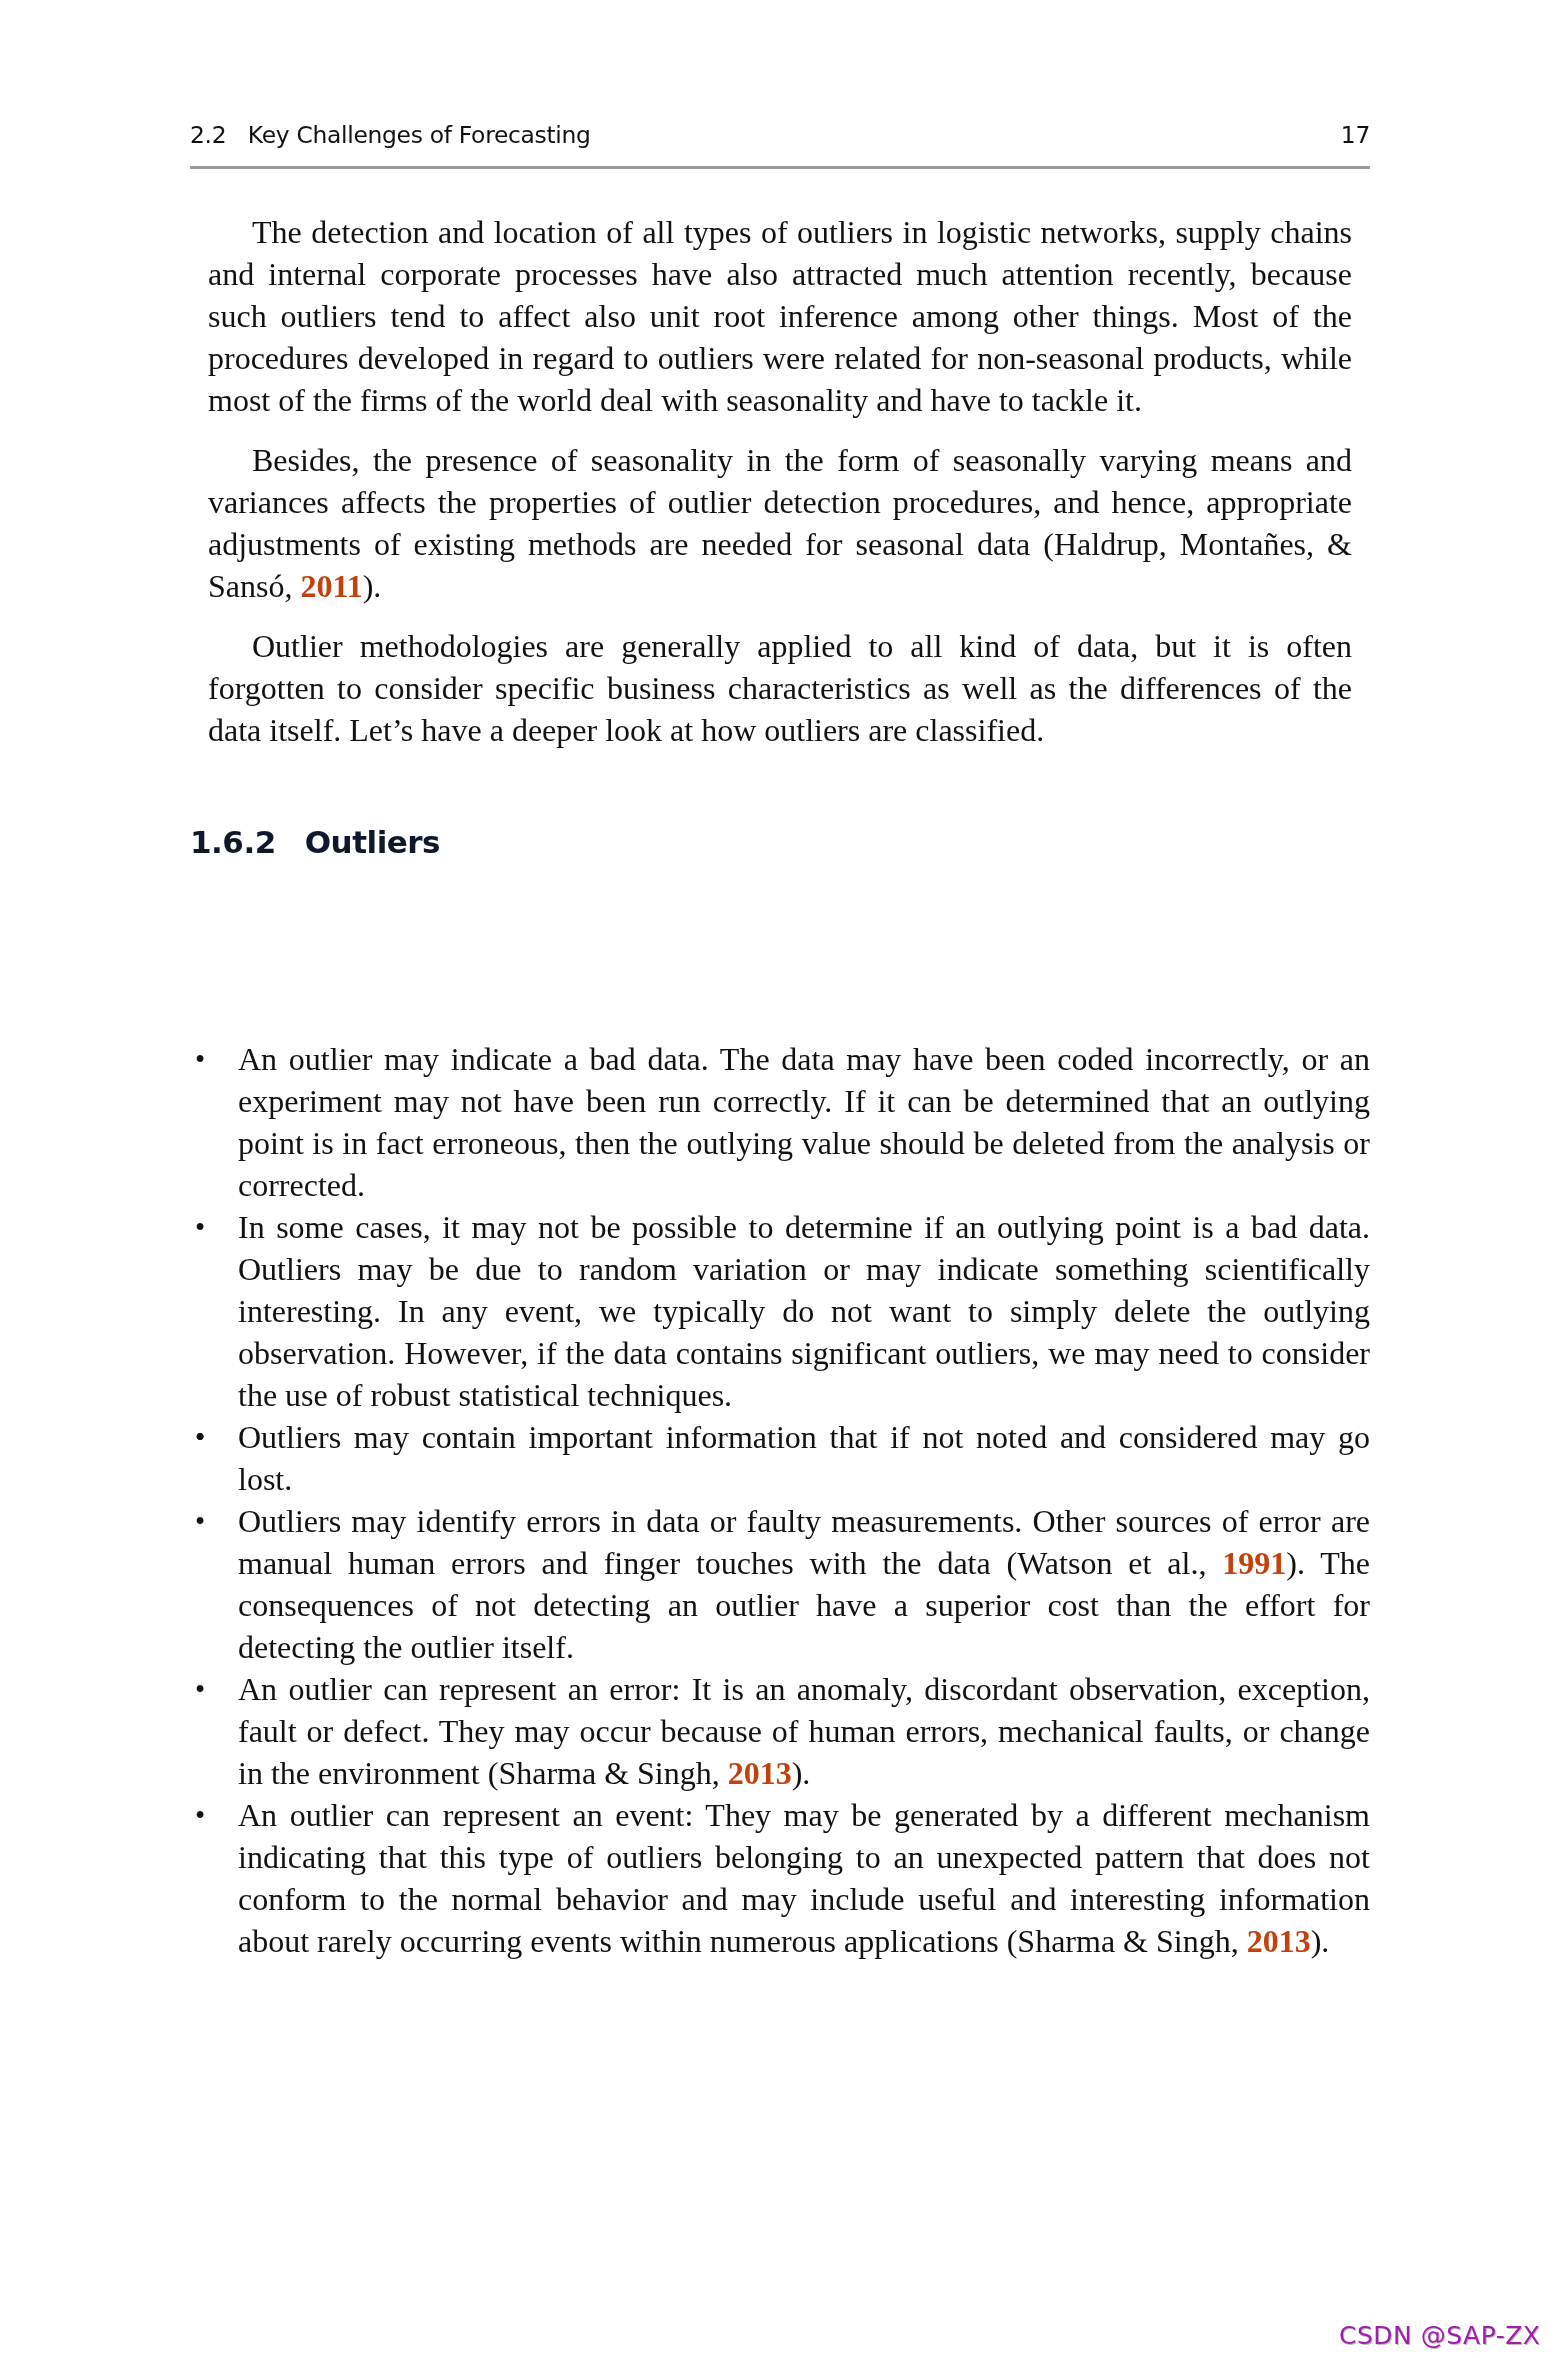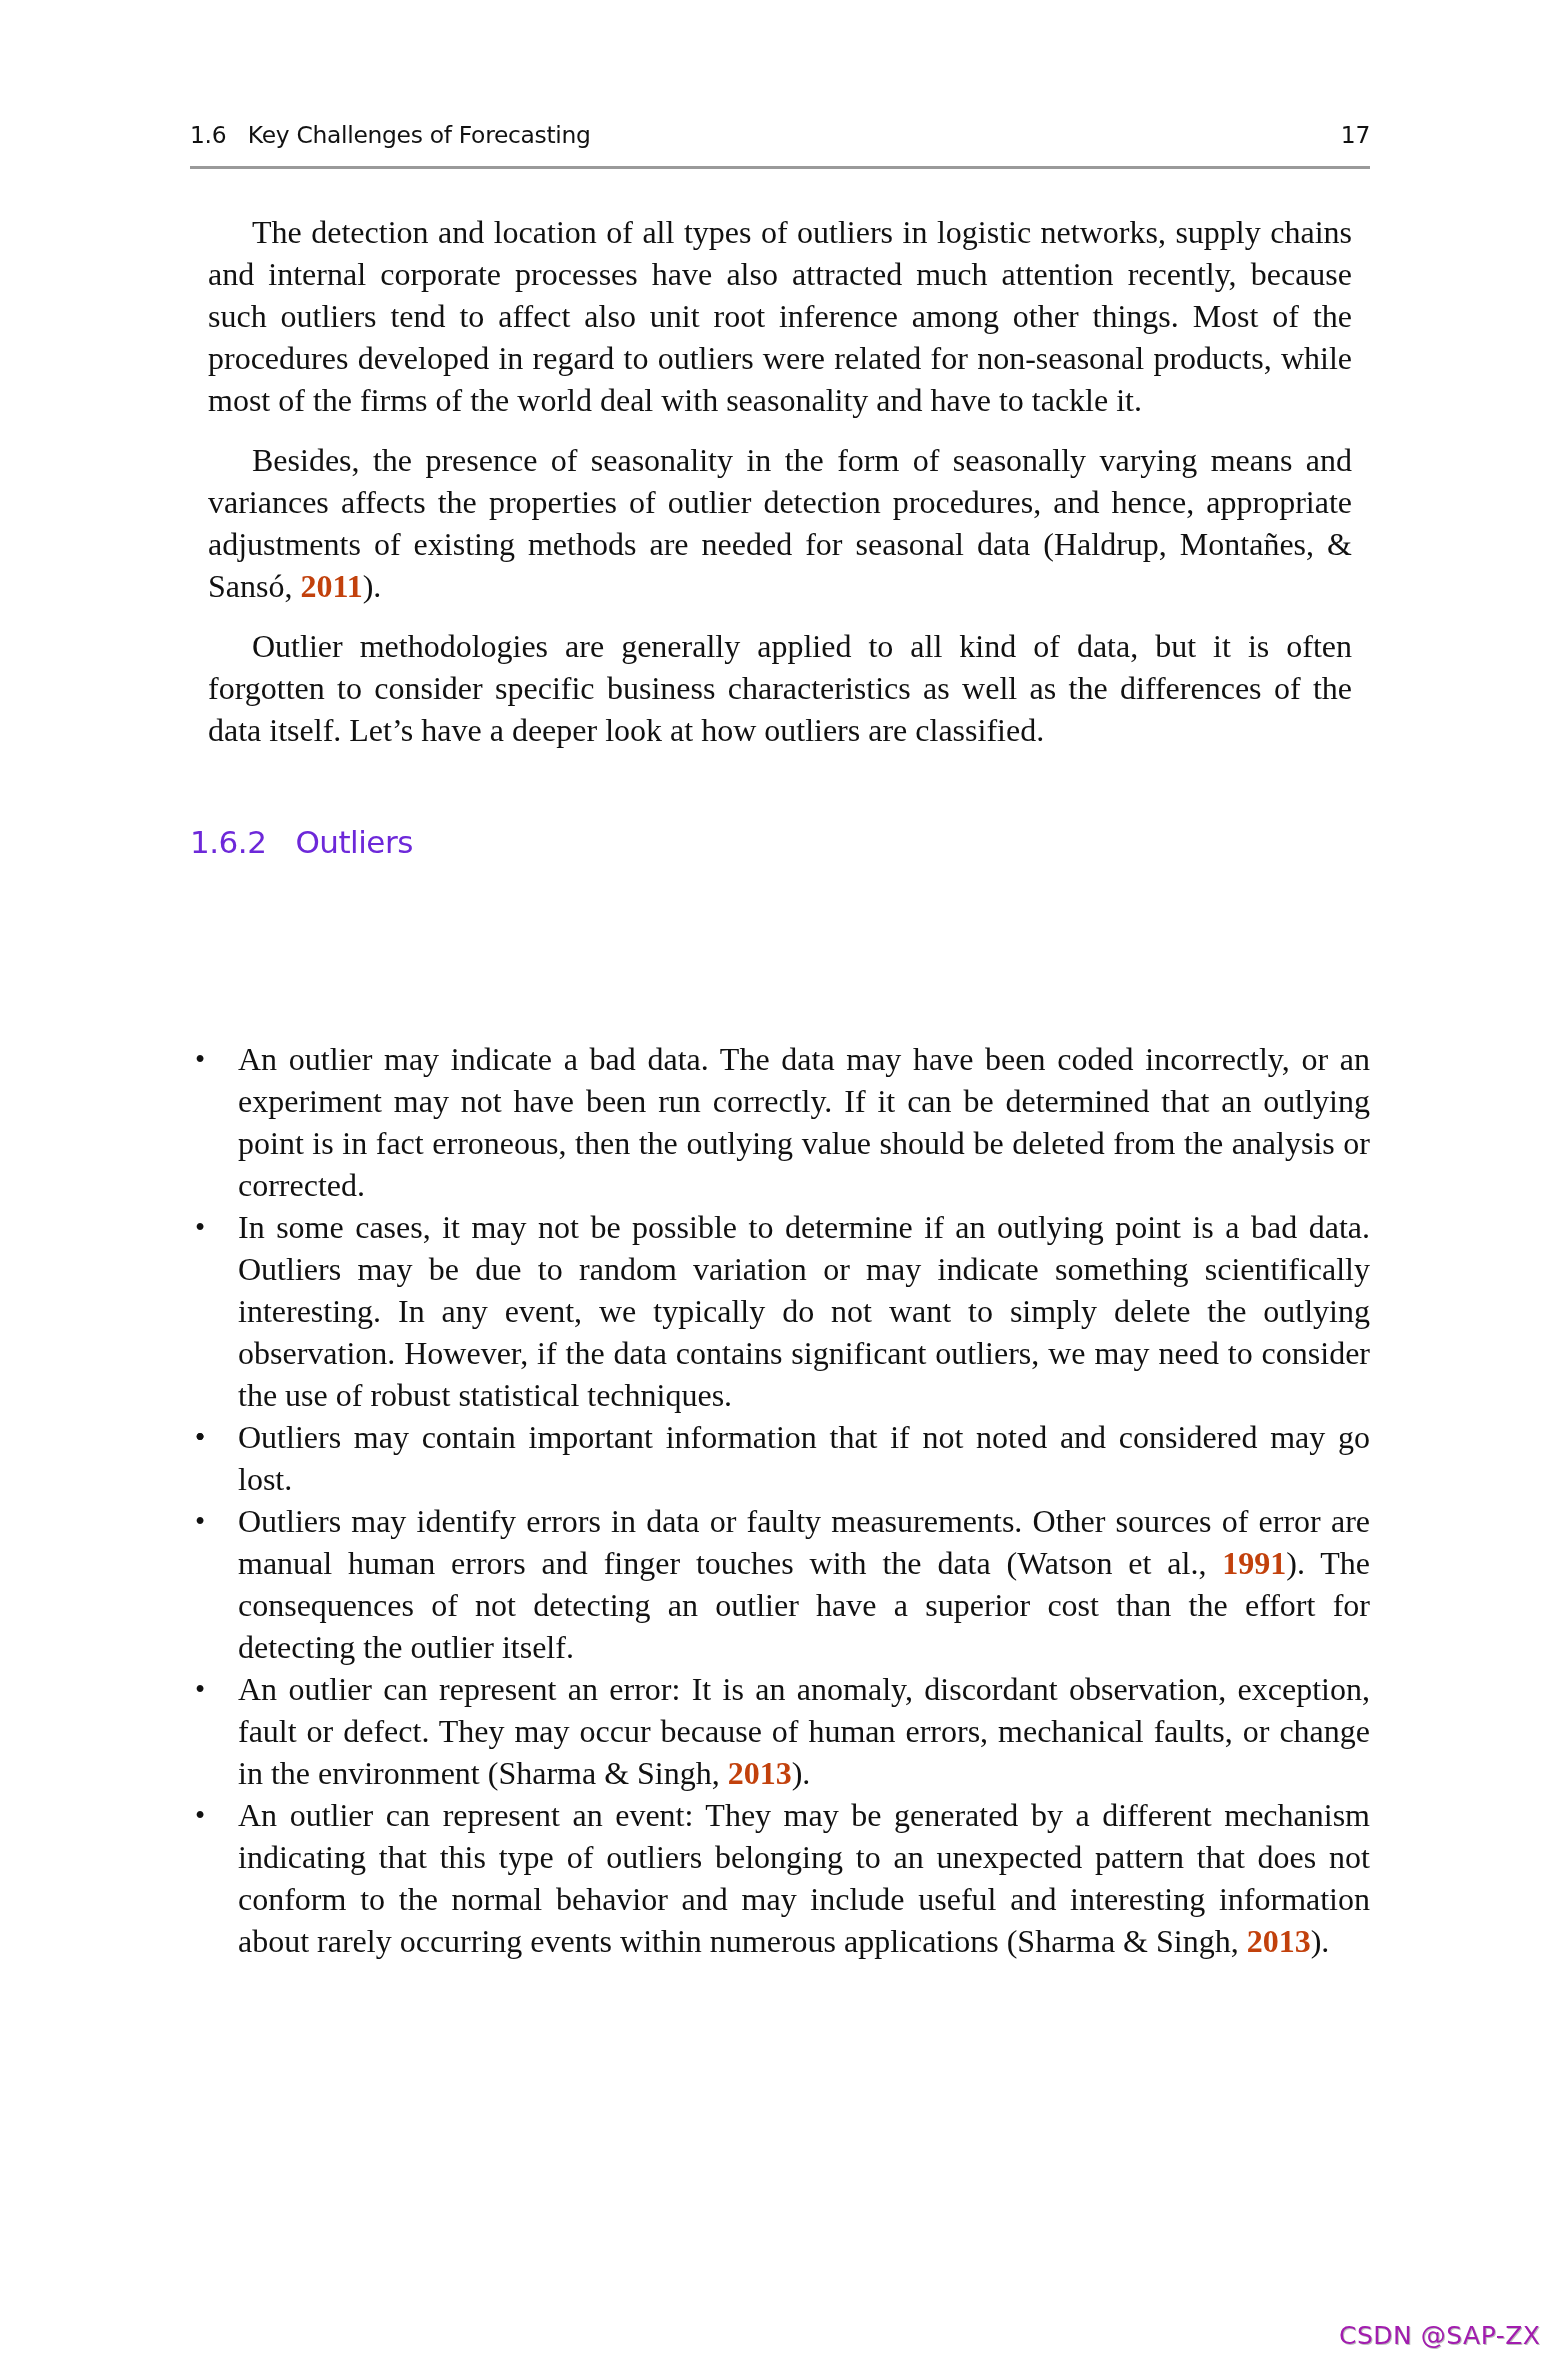--- a/index.html
+++ b/index.html
@@ -18,21 +18,21 @@
     .body-text {
       position: absolute; left: 190px; width: 1180px;
       font-family: "Liberation Serif", serif; font-size: 32px; line-height: 42px; color: #111;
       text-align: justify; hyphens: manual;
     }
     .p { margin: 18px; text-indent: 44px; }
     .p.noindent { text-indent: 0; }
     .cite { color: #c2410c; font-weight: bold; }
     .heading {
       position: absolute; left: 190px; top: 824px;
-      font-family: "DejaVu Sans", sans-serif; font-weight: normal; font-size: 31px; color: #6d28d9;
+      font-family: "DejaVu Sans", sans-serif; font-weight: bold; font-size: 31px; color: #0f172a;
       display: flex; gap: 29px; letter-spacing: -0.5px;
     }
     .bullets {
       position: absolute; left: 190px; top: 1038px; width: 1180px;
       font-family: "Liberation Serif", serif; font-size: 32px; line-height: 42px; color: #111;
       margin: 0; padding: 0; list-style: none;
     }
     .bullets li { position: relative; padding-left: 48px; text-align: justify; }
     .bullets li .dot {
       position: absolute; left: 4.9px; top: 0; font-size: 29px;
@@ -44,21 +44,21 @@
       letter-spacing: 0.5px;
     }
   </style>
 </head>
 <body>
 
 <div class="page">
 
   <div class="running-header">
     <div class="sec">
-      <span>1.6</span>
+      <span>2.2</span>
       <span>Key Challenges of Forecasting</span>
     </div>
     <span>17</span>
   </div>
   <div class="header-rule"></div>
 
   <div class="body-text" style="top:193px;">
     <p class="p">The detection and location of all types of outliers in logistic networks, supply chains and internal corporate processes have also attracted much attention recently, because such outliers tend to affect also unit root inference among other things. Most of the procedures developed in regard to outliers were related for non-seasonal products, while most of the firms of the world deal with seasonality and have to tackle it.</p>
     <p class="p"><span>Besides, the presence of seasonality in the form of seasonally varying means and variances affects the properties of outlier detection procedures, and hence, appro­priate adjustments of existing methods are needed for seasonal data (Haldrup, Montañes, &amp; Sansó, </span><span class="cite">2011</span><span>).</span></p>
     <p class="p">Outlier methodologies are generally applied to all kind of data, but it is often forgotten to consider specific business characteristics as well as the differences of the data itself. Let’s have a deeper look at how outliers are classified.</p>

